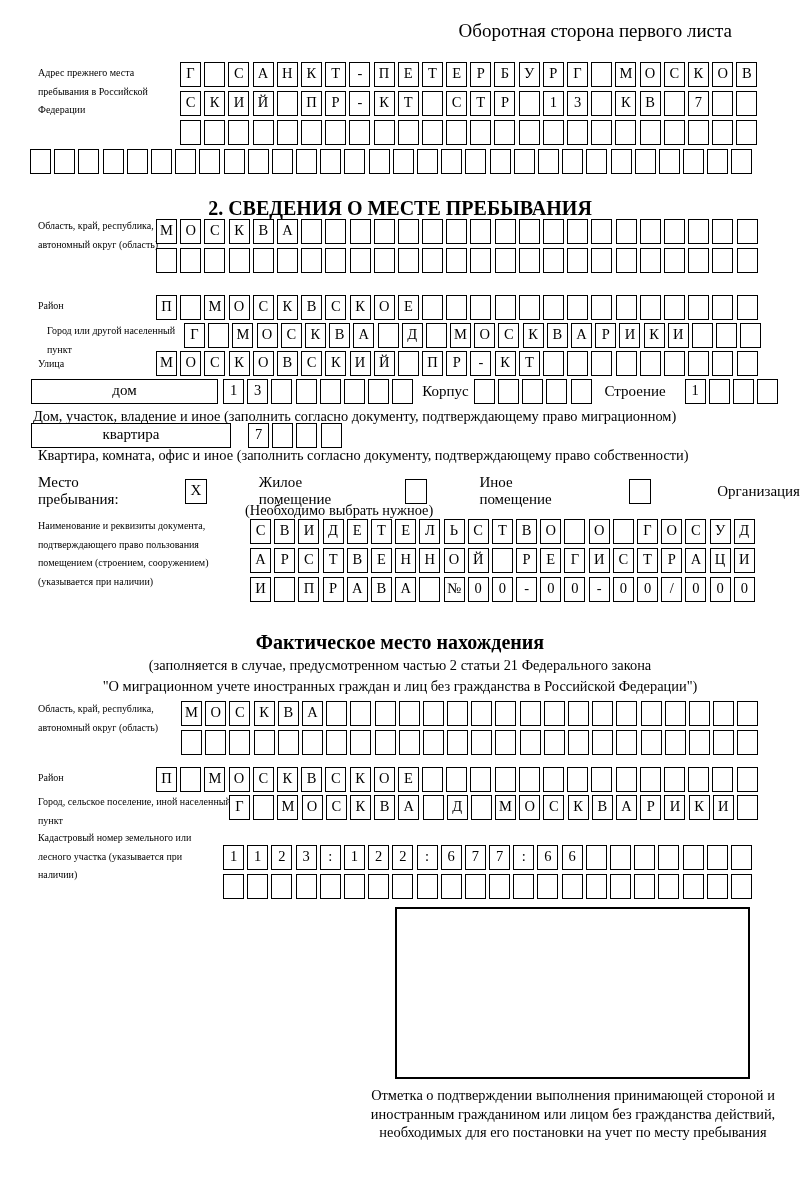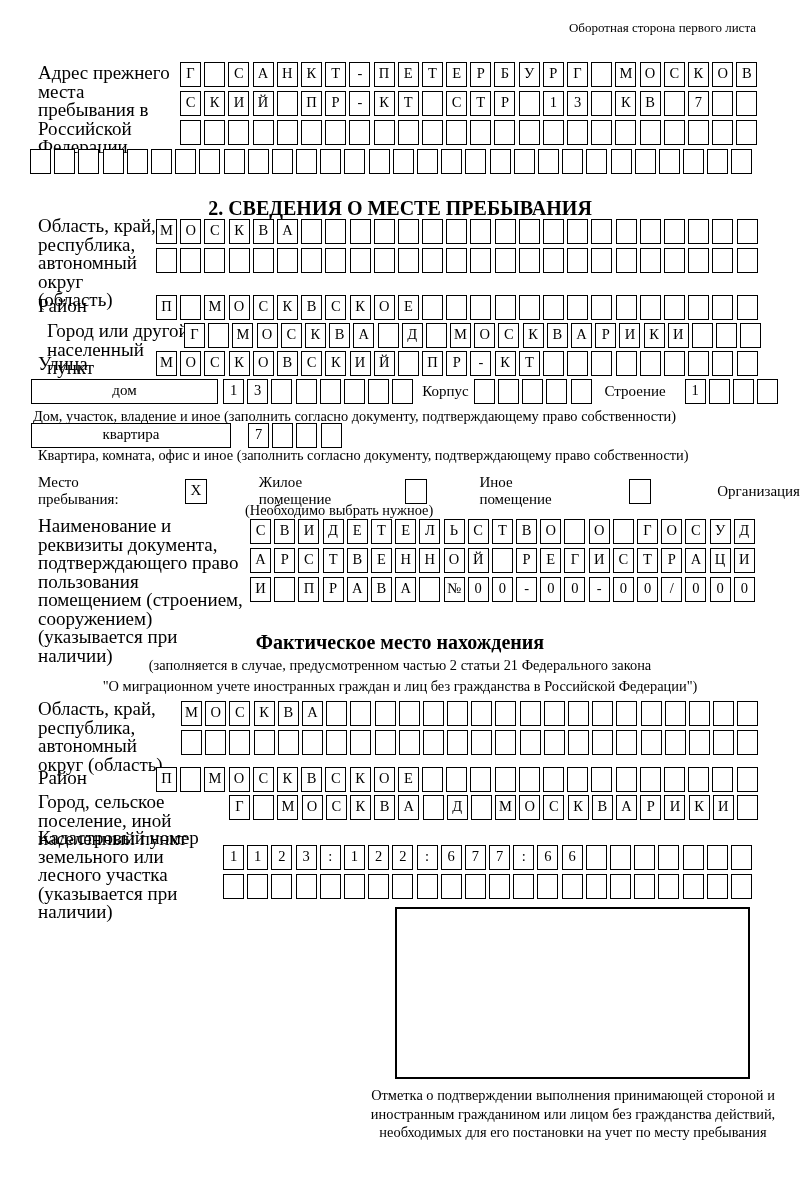--- a/index.html
+++ b/index.html
@@ -1,21 +1,21 @@
 <!DOCTYPE html>
 <html><head>
 <meta charset="utf-8">
 <style>
   html,body{margin:0;padding:0;background:#fff;}
   .form{
     position:relative;width:800px;height:1180px;background:#fff;color:#000;
     font-family:"Liberation Serif","DejaVu Serif",serif;overflow:hidden;
   }
   .abs{position:absolute;}
-  .label{position:absolute;font-size:19px;line-height:18.5px;}
+  .label{position:absolute;font-size:10px;line-height:18.5px;}
   .cells{position:absolute;display:flex;gap:3.2px;}
   .cells.inline{position:static;}
   .cell{
     flex:0 0 21px;width:21px;height:25px;border:1.6px solid #000;box-sizing:border-box;
     font-size:14.5px;line-height:21px;text-align:center;overflow:hidden;background:#fff;
   }
   .wbox{
     height:25px;border:1.6px solid #000;box-sizing:border-box;background:#fff;
     font-size:15px;line-height:21px;text-align:center;
   }
@@ -28,21 +28,21 @@
     font-size:15px;line-height:21px;text-align:center;background:#fff;
   }
   .stay-text{font-size:15px;}
   .stampbox{position:absolute;border:2px solid #000;background:#fff;box-sizing:border-box;}
 </style>
 </head>
 <body>
 
 <div class="form">
 
-  <div class="abs" style="top:20px;right:44px;font-size:13px;">Оборотная сторона первого листа</div>
+  <div class="abs" style="top:20px;right:68px;font-size:19px;">Оборотная сторона первого листа</div>
 
   <div class="label" style="left:38px;top:64px;width:140px;">Адрес прежнего места пребывания в Российской Федерации</div>
   <div class="cells" style="left:180px;top:62px;">
       <span class="cell">Г</span>
       <span class="cell"></span>
       <span class="cell">С</span>
       <span class="cell">А</span>
       <span class="cell">Н</span>
       <span class="cell">К</span>
       <span class="cell">Т</span>
@@ -314,21 +314,21 @@
         <span class="cell"></span>
       </div>
     <span class="stay-text" style="margin-right:19px;">Строение</span>
     <div class="cells inline">
         <span class="cell">1</span>
         <span class="cell"></span>
         <span class="cell"></span>
         <span class="cell"></span>
       </div>
   </div>
-  <div class="note" style="left:33px;top:407px;">Дом, участок, владение и иное (заполнить согласно документу, подтверждающему право собственности)</div>
+  <div class="note" style="left:33px;top:407px;">Дом, участок, владение и иное (заполнить согласно документу, подтверждающему право миграционном)</div>
 
   <div class="flexrow" style="left:31px;top:423px;">
     <div class="wbox" style="width:200px;margin-right:17px;">квартира</div>
     <div class="cells inline">
         <span class="cell">7</span>
         <span class="cell"></span>
         <span class="cell"></span>
         <span class="cell"></span>
       </div>
   </div>

